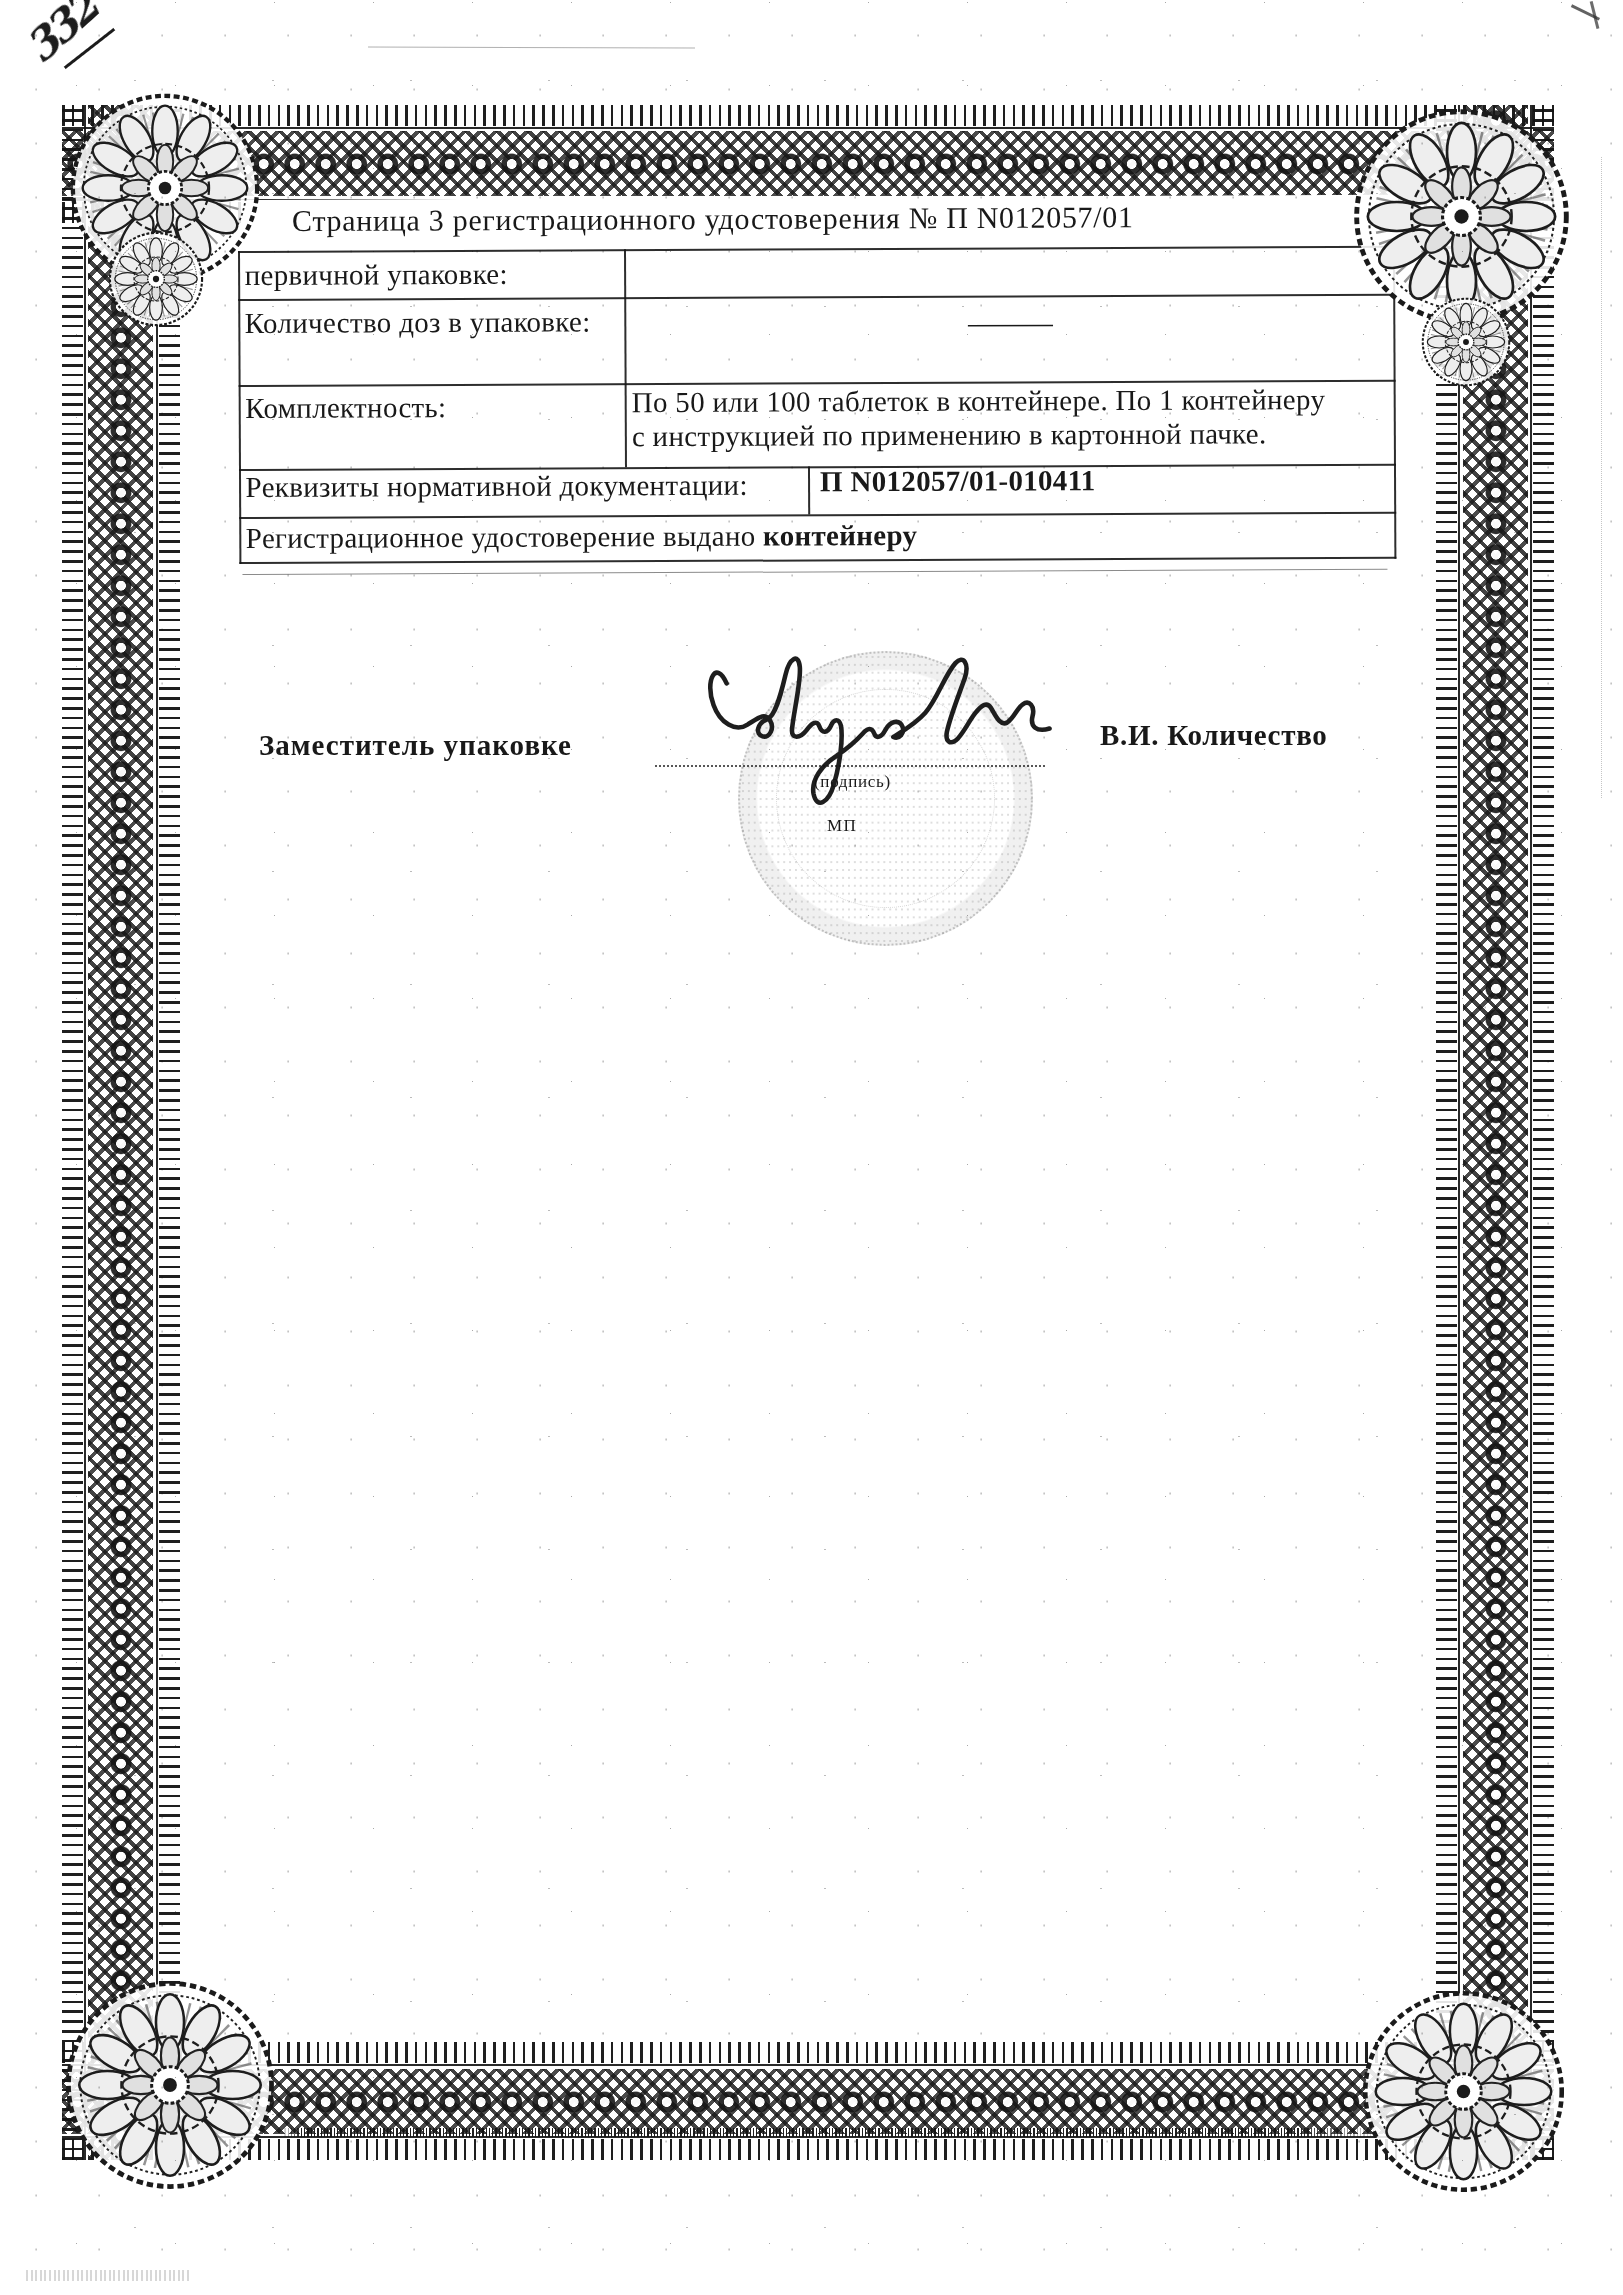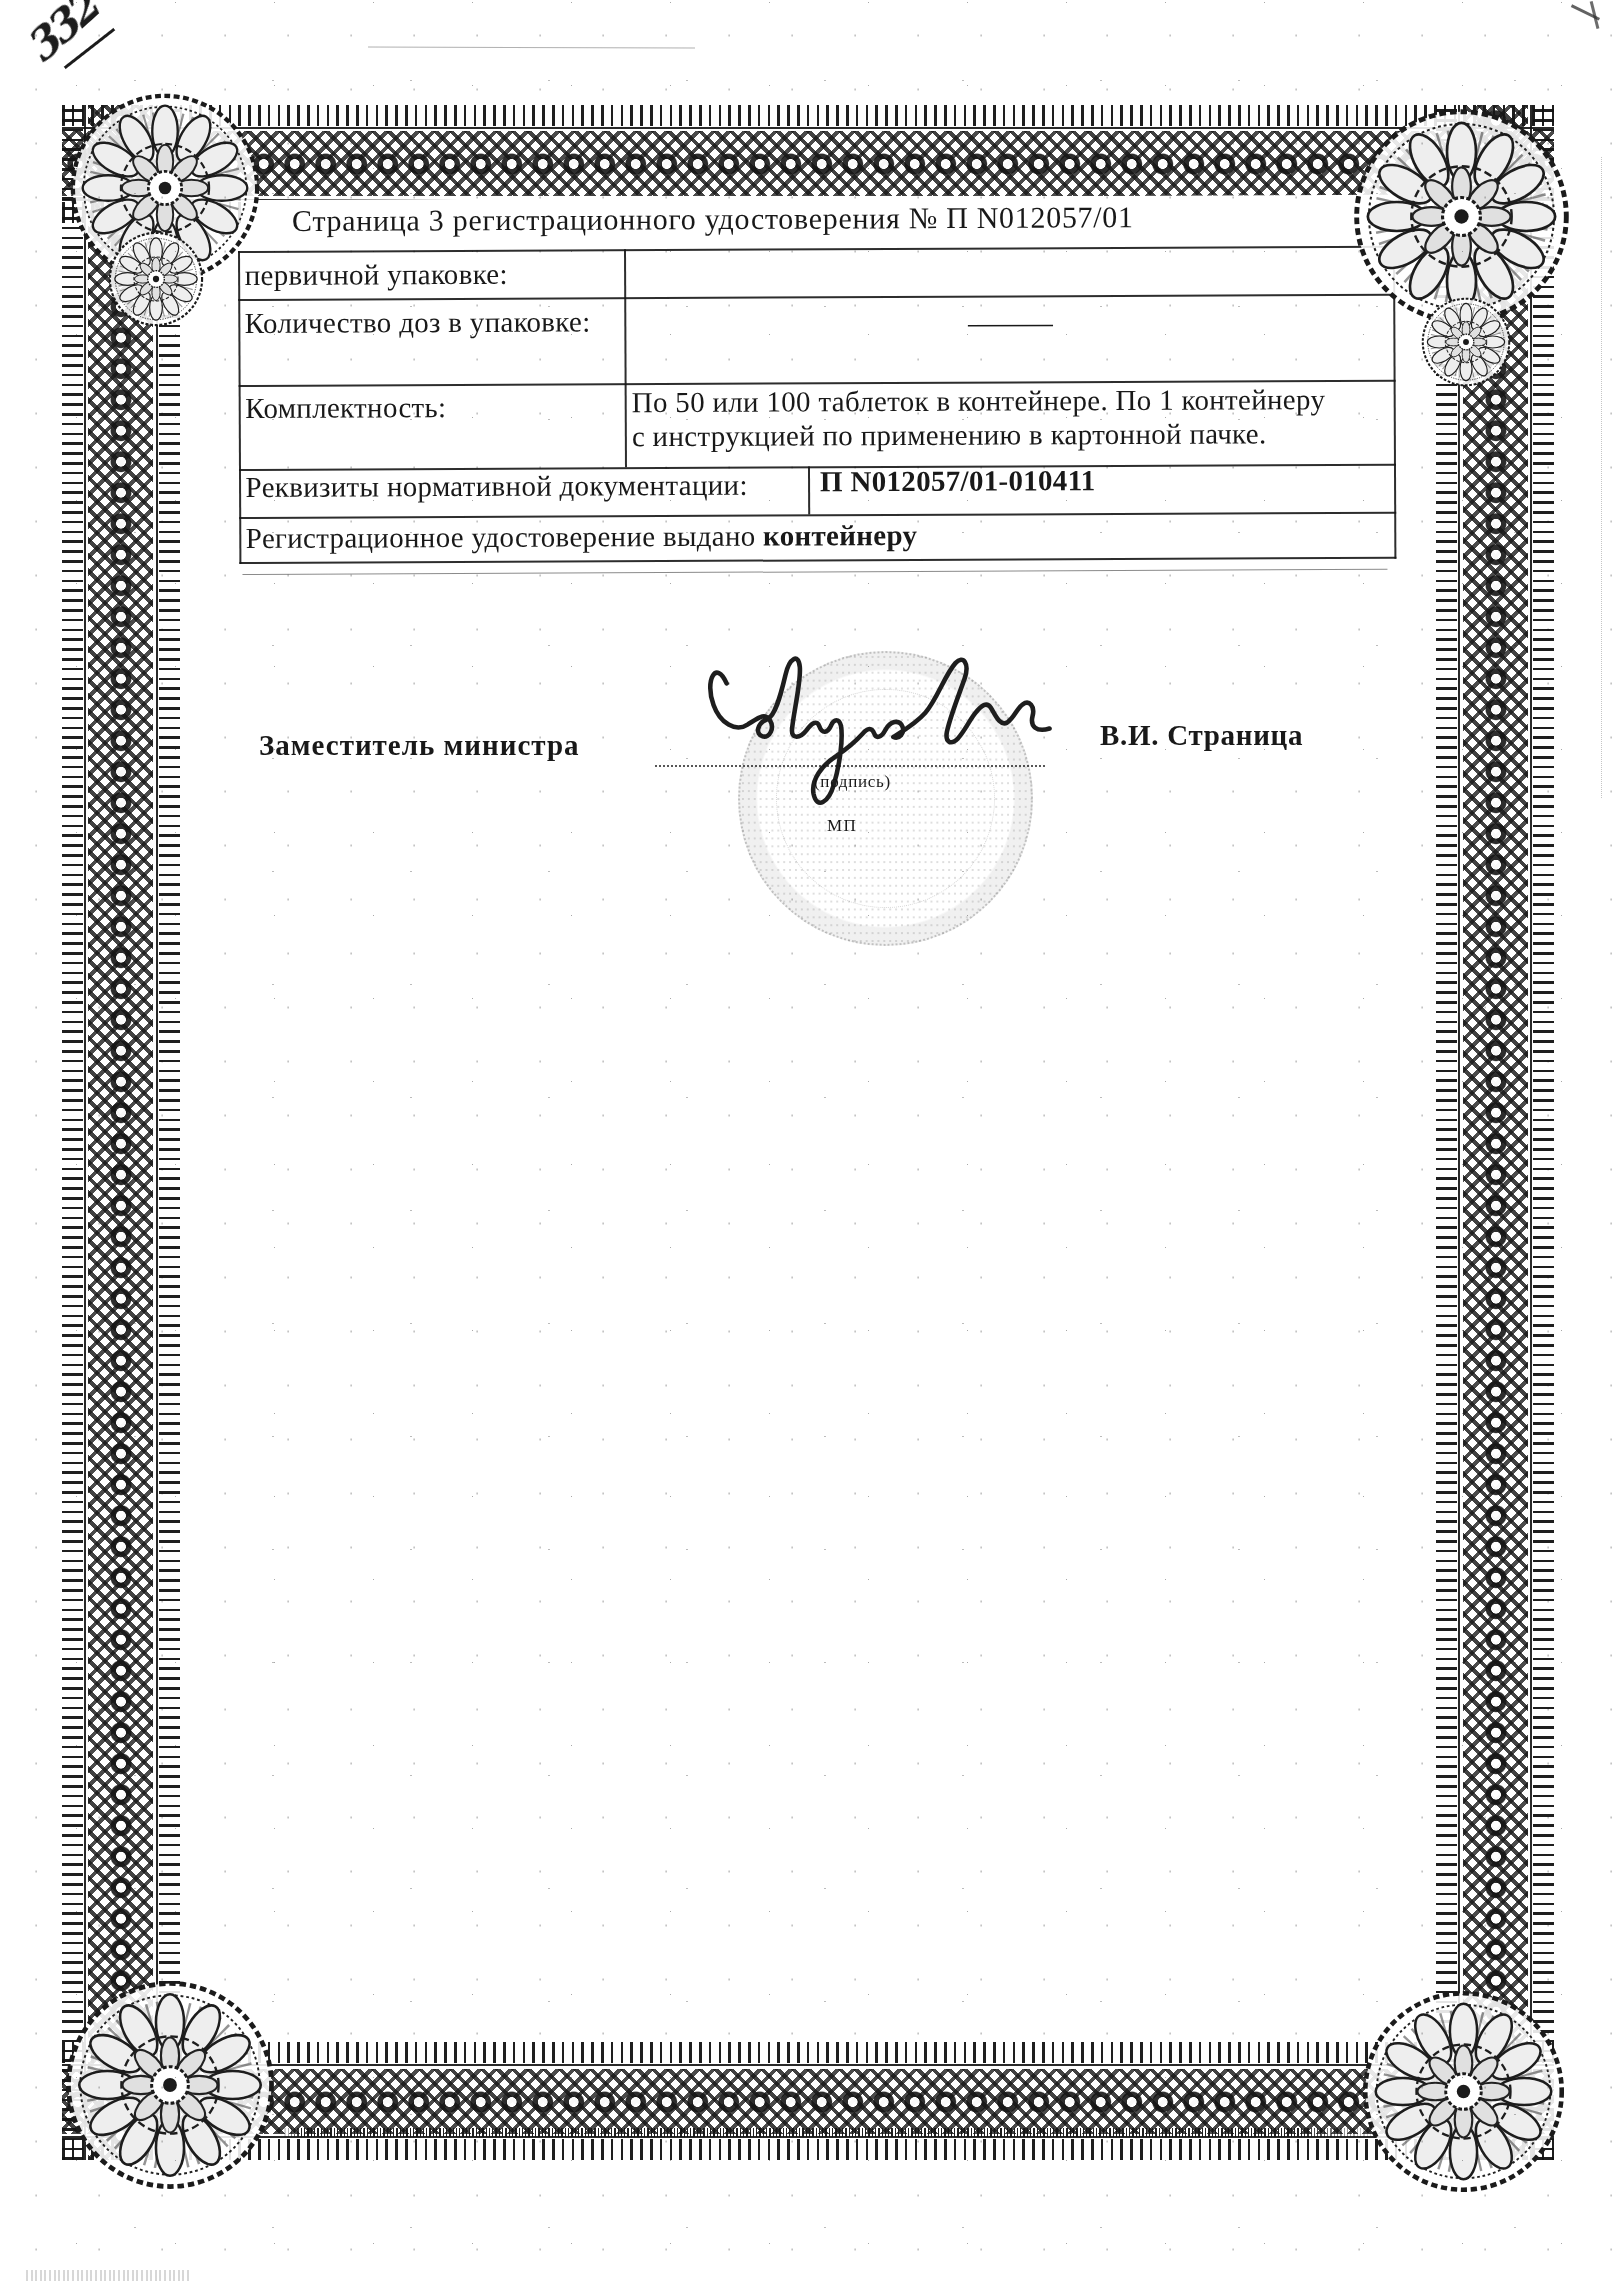--- a/index.html
+++ b/index.html
@@ -245,21 +245,21 @@
     <span id="row2-dash" class="cell-text">—</span>
     <span class="cell-text" style="left:6.5px;top:141px">Комплектность:</span>
     <span class="cell-text" style="left:393px;top:137px">По 50 или 100 таблеток в контейнере. По 1 контейнеру</span>
     <span class="cell-text" style="left:393px;top:171px">с инструкцией по применению в картонной пачке.</span>
     <span class="cell-text" style="left:6.5px;top:220px">Реквизиты нормативной документации:</span>
     <span class="cell-text bold" style="left:581px;top:217px">П N012057/01-010411</span>
     <span class="cell-text" style="left:6.5px;top:271px"><span>Регистрационное удостоверение выдано</span>&nbsp;<span class="bold">контейнеру</span></span>
   </div>
 
   <div id="stamp"></div>
-  <div id="deputy-title">Заместитель министра</div>
+  <div id="deputy-title">Заместитель упаковке</div>
   <svg id="signature-svg" viewBox="0 0 540 340">
     <path d="M 30 75
              C 14 38, -4 70, 10 108
              C 20 136, 44 150, 62 138
              C 80 127, 88 120, 96 131
              C 104 143, 96 159, 85 156
              C 74 153, 76 136, 92 130
              C 104 125, 112 96, 120 62
              C 126 36, 140 28, 142 50
              C 144 74, 132 120, 130 146
@@ -282,18 +282,18 @@
              C 364 165, 373 170, 384 159
              C 394 148, 400 134, 410 121
              C 420 108, 428 103, 434 112
              C 441 123, 448 141, 459 135
              C 470 128, 474 113, 483 107
              C 493 100, 502 110, 498 125
              C 494 141, 504 150, 524 144" fill="none" stroke="#101010" stroke-width="7" stroke-linecap="round" stroke-linejoin="round" opacity="0.94"></path>
   </svg>
   <div id="sig-line"></div>
   <div id="sig-caption">(подпись)</div>
-  <div id="signer-name">В.И. Страница</div>
+  <div id="signer-name">В.И. Количество</div>
   <div id="mp-label">МП</div>
 
   <div id="noise"></div>
 </div>
 
 
 </body></html>

